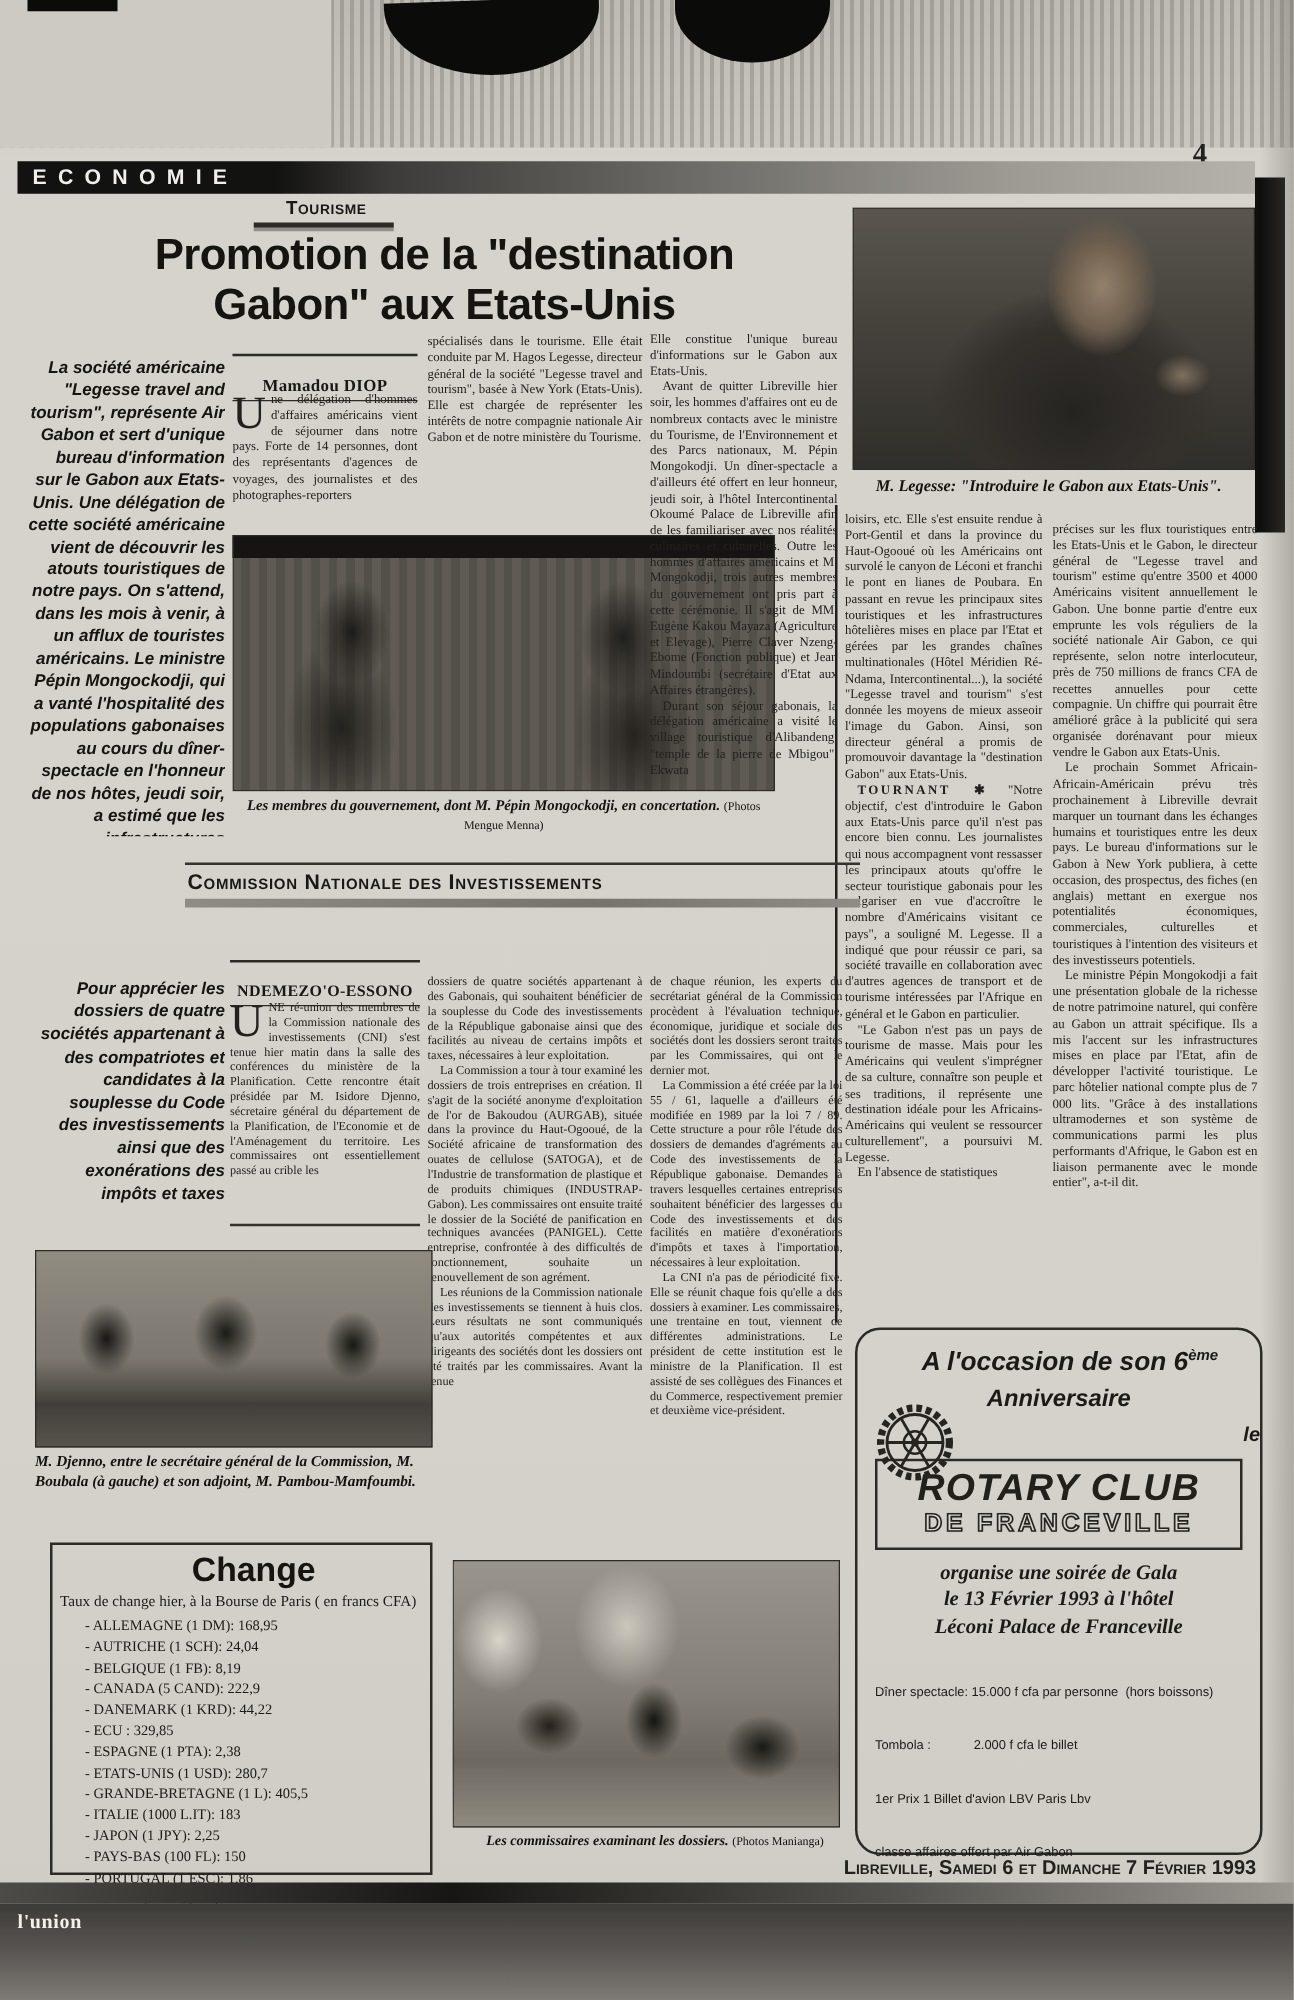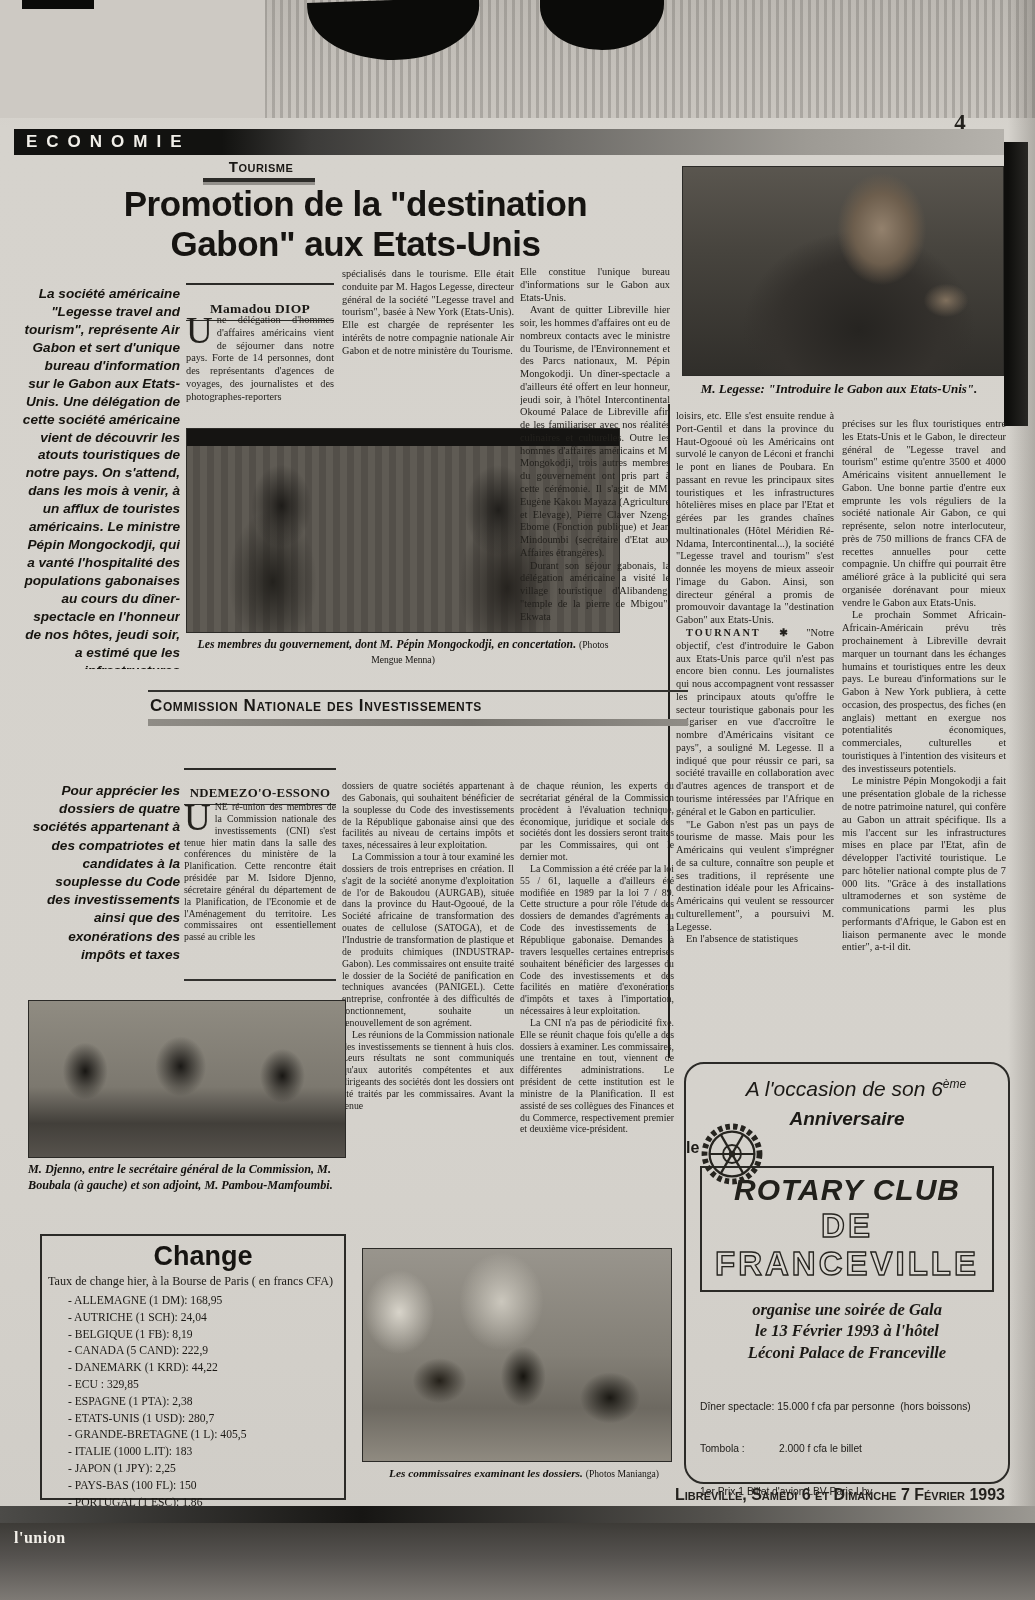--- a/index.html
+++ b/index.html
@@ -115,28 +115,28 @@
   #change-box { left:40px; top:1234px; width:302px; height:262px; border:2px solid #2b2a27; }
   #change-title { margin:5px 0 0; text-align:center; font-family:"Liberation Sans",sans-serif; font-weight:bold;
     font-size:27px; color:#161411;padding-left:20px; }
   #change-subtitle { margin:2px 6px 4px; font-family:"Liberation Serif",serif; font-size:12.2px; color:#1c1a16; }
   #change-list { list-style:none; margin:2px 0 0 26px; padding:0; font-family:"Liberation Serif",serif;
     font-size:11.6px; line-height:1.45; color:#1c1a16; }
 
   
   #rotary-ad { left:684px; top:1062px; width:322px; height:418px; border:2px solid #2b2a27; border-radius:20px;
     font-family:"Liberation Sans",sans-serif; color:#1c1a16; }
-  .r-line1 { margin-top:13px; text-align:center; font-style:italic; font-weight:normal; font-size:21px;margin-left:18px; }
+  .r-line1 { margin-top:13px; text-align:center; font-style:italic; font-weight:bold; font-size:21px;margin-left:18px; }
   .r-line1 sup { font-size:12px; }
   .r-line2 { margin-top:7px; text-align:center; font-style:italic; font-weight:bold; font-size:19px; }
-  .r-le { margin-top:9px; text-align:left; font-weight:bold; font-size:16px; }
+  .r-le { margin-top:9px; text-align:right; font-style:italic; font-weight:bold; font-size:16px; }
   #rotary-wheel { position:absolute; left:14px; top:58px; }
   #r-titlebox { margin:9px 14px 0; border:2px solid #2b2a27; padding:5px 2px 7px; text-align:center; }
   #r-title1 { font-style:italic; font-weight:bold; font-size:30px; letter-spacing:1px; color:#21201b; }
-  #r-title2 { font-weight:bold; font-size:33px; letter-spacing:3px; color:#d9d6d0;
+  #r-title2 { font-weight:bold; font-size:20px; letter-spacing:3px; color:#d9d6d0;
     -webkit-text-stroke:1.3px #26241f; text-shadow:0 0 1px #26241f; }
   .r-gala { margin-top:7px; text-align:center; font-family:"Liberation Serif",serif; font-style:italic;
     font-weight:bold; font-size:16.5px; line-height:1.3; }
   #r-details { list-style:none; margin:8px 0 0 14px; padding:0; font-size:10.3px; line-height:1.38; white-space:pre; }
   #r-contacts { margin:9px 10px 0; border:2px solid #2b2a27; border-radius:14px; padding:3px 12px 7px; }
   #r-contacts-title { text-align:center; font-style:italic; font-weight:bold; font-size:11px; margin-bottom:3px;
     border-bottom:1px solid rgba(43,42,39,.0); }
   .contact-row { display:flex; justify-content:space-between; font-size:10px; line-height:1.5; }
   .contact-row .phone { font-weight:bold; font-style:italic; font-size:10.3px; }
 

